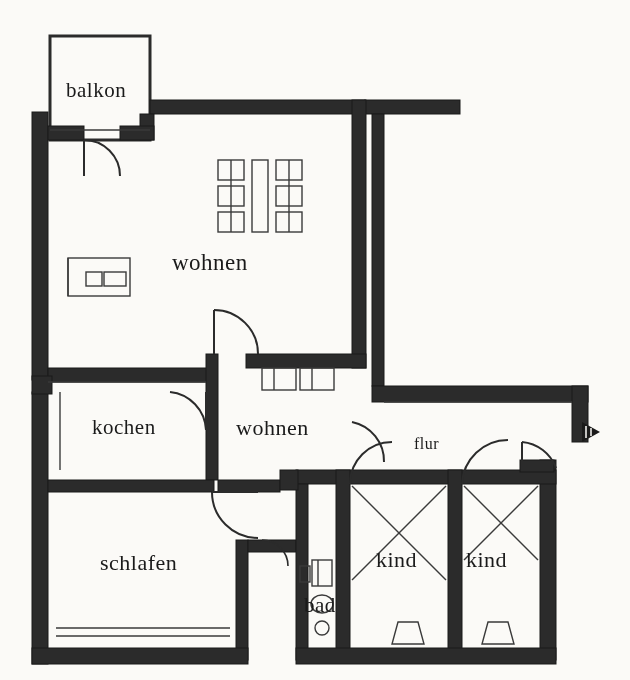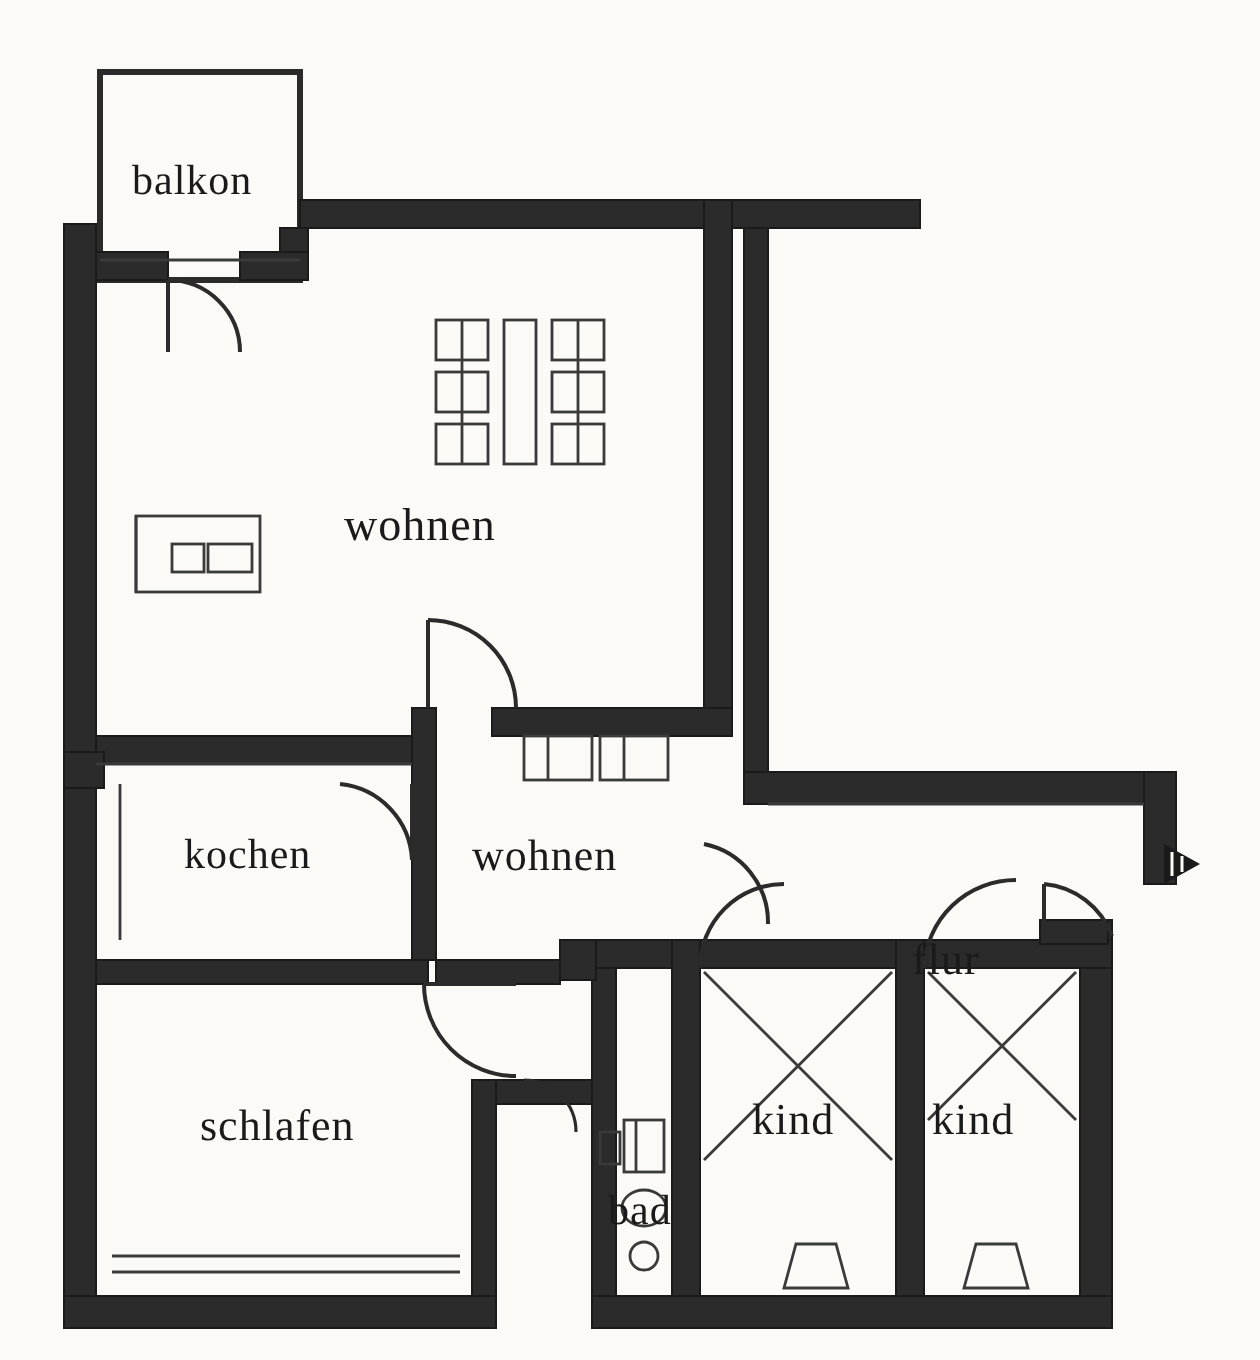--- a/index.html
+++ b/index.html
@@ -187,21 +187,21 @@
   </svg>
 
   <div class="room-label" style="left:66px; top:78px; font-size:21px;">balkon</div>
 
   <div class="room-label" style="left:172px; top:250px; font-size:23px;">wohnen</div>
 
   <div class="room-label" style="left:92px; top:415px; font-size:21px;">kochen</div>
 
   <div class="room-label" style="left:236px; top:415px; font-size:22px;">wohnen</div>
 
-  <div class="room-label" style="left:456px; top:435px; font-size:22px;margin-top:32px;">flur</div>
+  <div class="room-label" style="left:414px; top:435px; font-size:16px;">flur</div>
 
   <div class="room-label" style="left:100px; top:550px; font-size:22px;font-family:Liberation Serif, serif;">schlafen</div>
 
   <div class="room-label" style="left:257px; top:593px; font-size:21px;margin-left:47px;">bad</div>
 
   <div class="room-label" style="left:376px; top:547px; font-size:22px;">kind</div>
 
   <div class="room-label" style="left:466px; top:547px; font-size:22px;">kind</div>
 
 </div>

